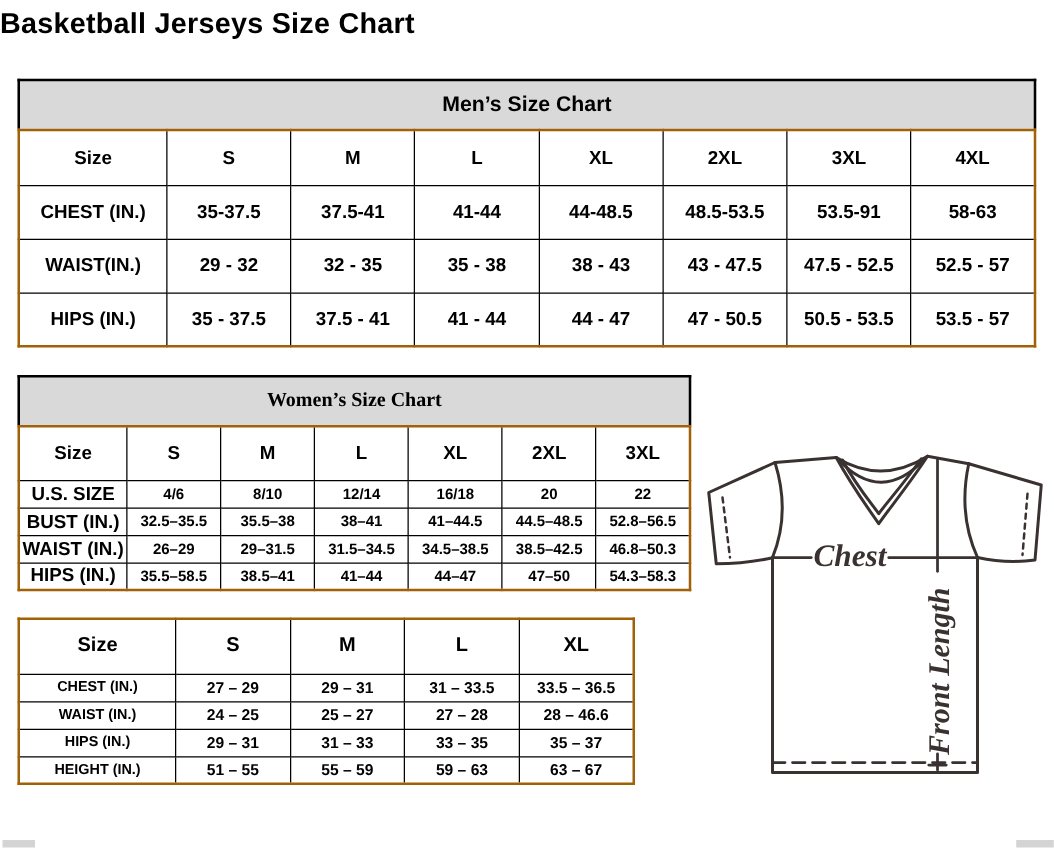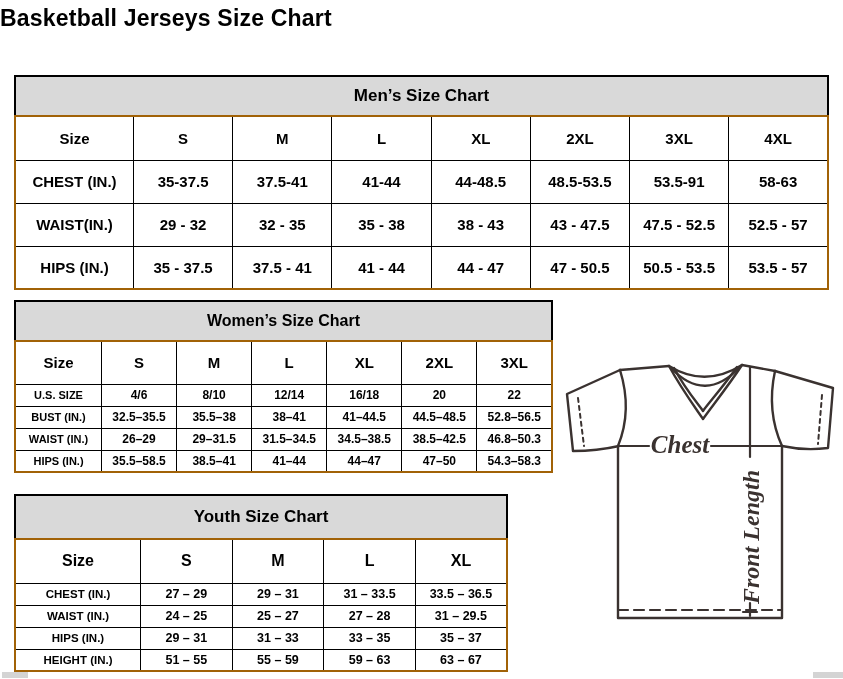--- a/index.html
+++ b/index.html
@@ -5,48 +5,48 @@
   html,body{margin:0;padding:0;}
   body{
     width:843px;height:679px;position:relative;background:#ffffff;
     font-family:"Liberation Sans",sans-serif;color:#000;overflow:hidden;
   }
   .page-title{
     position:absolute;top:5px;left:0;width:100%;
     font-size:23px;font-weight:bold;letter-spacing:0.2px;
   }
   .chart-wrap{position:absolute;}
-  .men-wrap{left:14px;top:63px;width:815px;margin-top:12px;}
+  .men-wrap{left:14px;top:63px;width:815px;}
   .women-wrap{left:14px;top:300px;width:539px;}
   .youth-wrap{left:14px;top:494px;width:494px;}
   .caption{
     background:#d9d9d9;border:2px solid #000;border-bottom:none;
     text-align:center;font-weight:bold;box-sizing:border-box;
   }
   .men-wrap .caption{height:40px;line-height:38px;font-size:17px;}
-  .women-wrap .caption{height:40px;line-height:38px;font-size:16px;}
+  .women-wrap .caption{height:40px;line-height:38px;font-size:16px;font-family:Liberation Serif, serif;}
   .youth-wrap .caption{height:44px;line-height:42px;font-size:17px;}
   table{
     border-collapse:collapse;table-layout:fixed;width:100%;
     border:2px solid #a16207;
   }
   th,td{
     border:1px solid #000;text-align:center;vertical-align:middle;
     font-weight:bold;padding:0;overflow:hidden;white-space:nowrap;
   }
   
   .men-wrap thead tr{height:44px;}
   .men-wrap tbody tr{height:43px;}
   .men-wrap th,.men-wrap td{font-size:15px;}
   .men-wrap th:first-child,.men-wrap td:first-child{width:117px;}
   
   .women-wrap thead tr{height:43px;}
   .women-wrap tbody tr{height:22px;}
   .women-wrap thead th{font-size:15px;}
-  .women-wrap tbody th{font-size:11px;}
+  .women-wrap tbody th{font-size:15px;}
   .women-wrap tbody td{font-size:12px;}
   .women-wrap th:first-child,.women-wrap td:first-child{width:85px;}
   
   .youth-wrap thead tr{height:44px;}
   .youth-wrap tbody tr{height:22px;}
   .youth-wrap thead th{font-size:16px;}
   .youth-wrap tbody th{font-size:11.5px;}
   .youth-wrap tbody td{font-size:12.5px;}
   .youth-wrap th:first-child,.youth-wrap td:first-child{width:124px;}
   
@@ -165,21 +165,20 @@
           <td>41–44</td>
           <td>44–47</td>
           <td>47–50</td>
           <td>54.3–58.3</td>
         </tr>
       </tbody>
     </table>
 </div>
 
 <div class="chart-wrap youth-wrap">
-  <div class="caption">Youth Size Chart</div>
   <table>
       <thead>
         <tr>
           <th>Size</th>
           <th>S</th>
           <th>M</th>
           <th>L</th>
           <th>XL</th>
         </tr>
       </thead>
@@ -189,21 +188,21 @@
           <td>27 – 29</td>
           <td>29 – 31</td>
           <td>31 – 33.5</td>
           <td>33.5 – 36.5</td>
         </tr>
         <tr>
           <th>WAIST (IN.)</th>
           <td>24 – 25</td>
           <td>25 – 27</td>
           <td>27 – 28</td>
-          <td>31 – 29.5</td>
+          <td>28 – 46.6</td>
         </tr>
         <tr>
           <th>HIPS (IN.)</th>
           <td>29 – 31</td>
           <td>31 – 33</td>
           <td>33 – 35</td>
           <td>35 – 37</td>
         </tr>
         <tr>
           <th>HEIGHT (IN.)</th>

